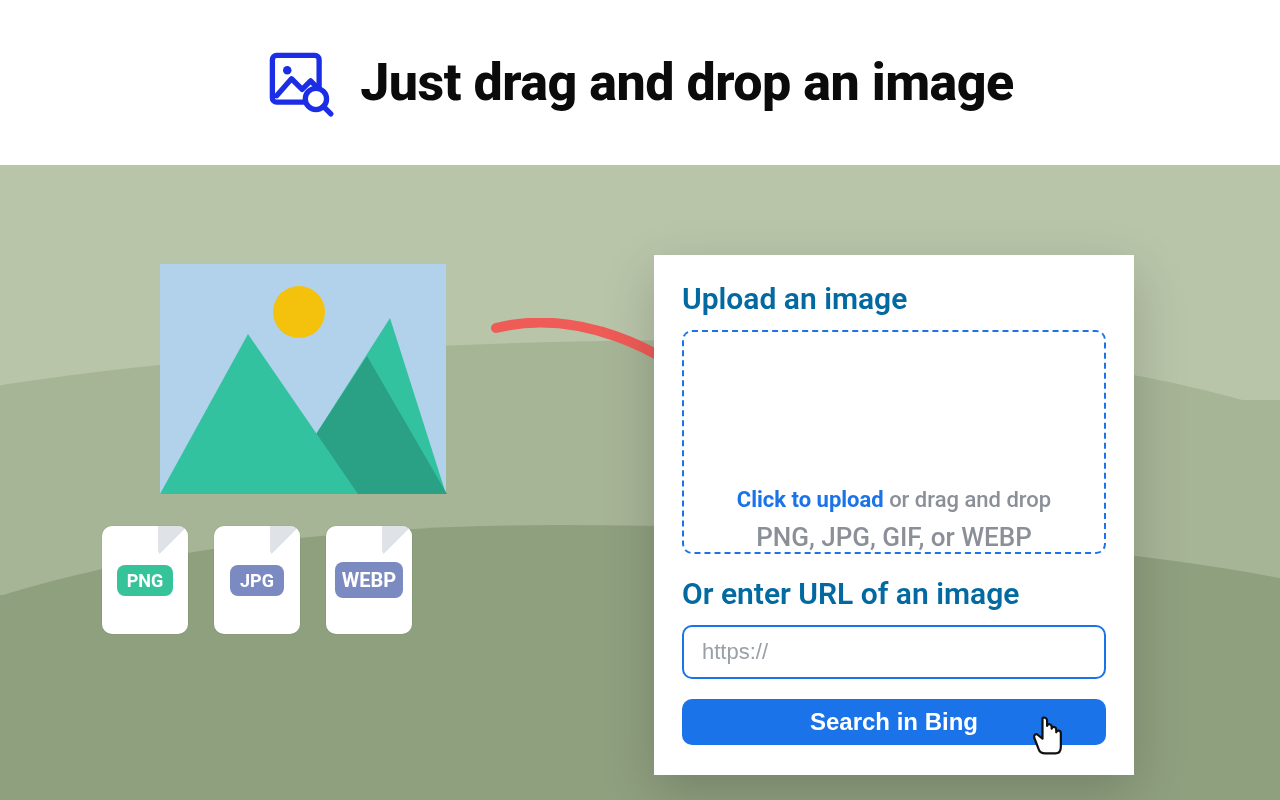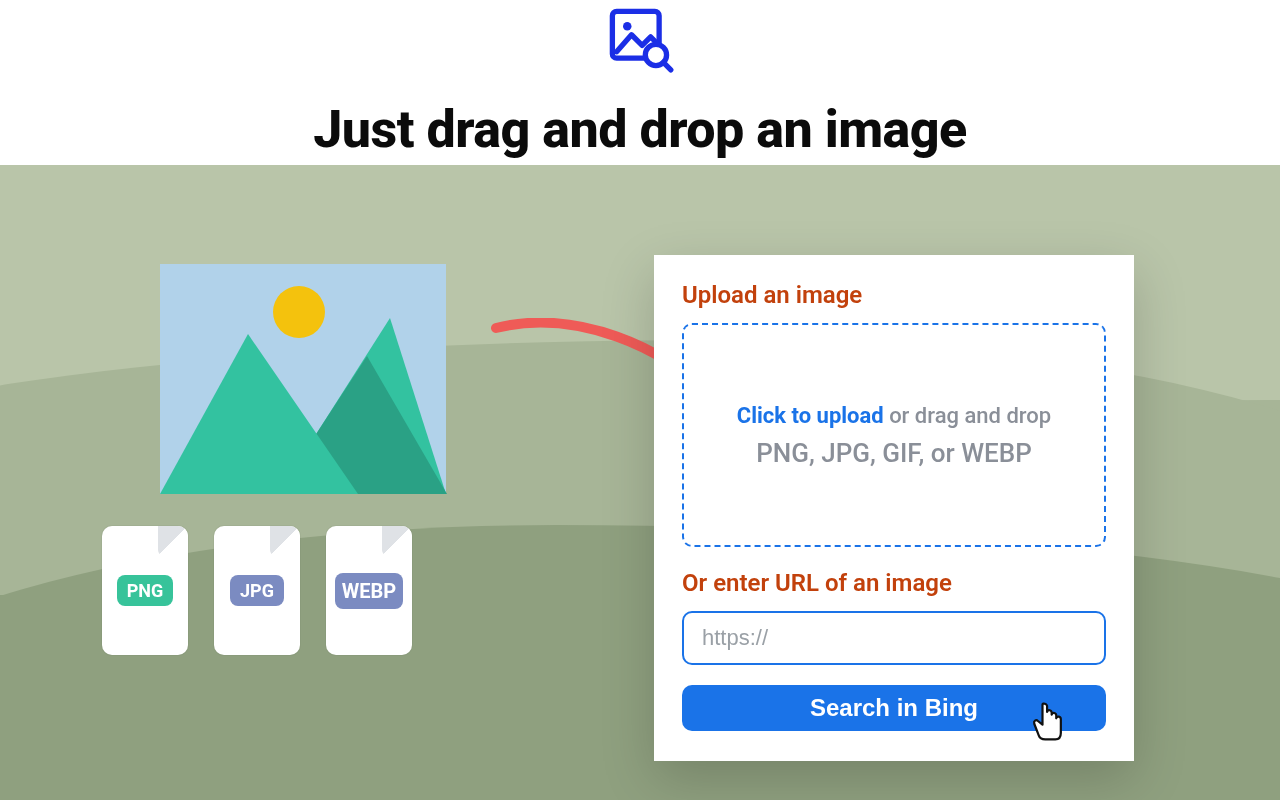--- a/index.html
+++ b/index.html
@@ -1,19 +1,19 @@
 <!DOCTYPE html>
 <html><head>
 <meta charset="utf-8">
 <style>
 html,body{margin:0;padding:0;width:1280px;height:800px;font-family:-apple-system,BlinkMacSystemFont,"Segoe UI",Roboto,Arial,sans-serif;overflow:hidden;background:#fff;}
 .page{width:1280px;height:800px;position:relative;}
 
 
-.header{position:relative;background:#fff;height:165px;display:flex;align-items:center;justify-content:center;gap:26px;flex-direction:column;}
+.header{position:relative;background:#fff;height:165px;display:flex;align-items:center;justify-content:center;gap:26px;}
 .header-title{font-size:52px;font-weight:800;color:#0b0b0b;letter-spacing:-0.5px;}
 .header-icon svg{width:68px;height:68px;display:block;}
 
 
 .scene{position:absolute;left:0;right:0;top:165px;bottom:0;background:#b9c5a9;overflow:hidden;}
 .wave{position:absolute;left:0;right:0;}
 .wave1{top:235px;bottom:0;background:#a7b597;border-top-left-radius:100% 120px;border-top-right-radius:0 0;}
 .wave1::before{content:"";position:absolute;left:-200px;right:-200px;top:-60px;height:260px;background:#a7b597;border-radius:55% 45% 0 0 / 120px 220px 0 0;}
 .wave2{top:430px;bottom:0;background:#8fa07f;}
 .wave2::before{content:"";position:absolute;left:-200px;right:-200px;top:-70px;height:260px;background:#8fa07f;border-radius:45% 55% 0 0 / 220px 140px 0 0;}
@@ -24,33 +24,33 @@
 .mtn1{position:absolute;left:0;bottom:0;width:0;height:0;border-left:88px solid transparent;border-right:110px solid transparent;border-bottom:160px solid #33c2a0;}
 .mtn2{position:absolute;right:-1px;bottom:0;width:0;height:0;border-left:90px solid transparent;border-right:80px solid transparent;border-bottom:138px solid #2aa185;}
 .mtn2b{position:absolute;right:0;bottom:0;width:0;height:0;border-left:112px solid transparent;border-right:56px solid transparent;border-bottom:176px solid #33c2a0;}
 
 
 .arrow{position:absolute;left:486px;top:318px;}
 .arrow svg{width:260px;height:110px;display:block;}
 
 
 .files{position:absolute;left:102px;top:526px;display:flex;gap:26px;}
-.filecard{width:86px;height:129px;background:#fff;border-radius:10px;position:relative;display:flex;align-items:center;justify-content:center;box-shadow:0 0 0 1px rgba(0,0,0,0.03);}
+.filecard{width:86px;height:108px;background:#fff;border-radius:10px;position:relative;display:flex;align-items:center;justify-content:center;box-shadow:0 0 0 1px rgba(0,0,0,0.03);}
 .fold{position:absolute;top:0;right:0;width:30px;height:30px;background:linear-gradient(135deg,#dfe2e6 50%,#fff 50%);border-top-right-radius:10px;border-bottom-left-radius:6px;}
 .fold::after{content:"";position:absolute;inset:0;border-top-right-radius:10px;}
 .tag{color:#fff;font-weight:700;font-size:18px;padding:5px 10px;border-radius:8px;}
 .t-png{background:#37c39a;}
 .t-jpg{background:#7b8bc1;}
 .t-gif{background:#e0944b;}
 .t-webp{background:#7b8bc1;font-size:20px;padding:6px 7px;}
 
 
 .panel{position:absolute;right:146px;top:255px;width:480px;background:#fff;padding:26px 28px 30px;box-sizing:border-box;box-shadow:0 18px 50px rgba(0,0,0,0.18);}
-.lbl{font-size:24px;font-weight:600;color:#c2410c;margin:0 0 14px;}
-.dropzone{border:2.6px dashed #1a73e8;border-radius:10px;height:220px;display:flex;flex-direction:column;align-items:center;justify-content:center;gap:10px;cursor:pointer;}
+.lbl{font-size:30px;font-weight:600;color:#0369a1;margin:0 0 14px;}
+.dropzone{border:2.6px dashed #1a73e8;border-radius:10px;height:220px;display:flex;flex-direction:column;align-items:center;justify-content:flex-end;gap:10px;cursor:pointer;}
 .dz-line1{font-size:22px;color:#8a8f98;font-weight:500;}
 .dz-link{color:#1a73e8;font-weight:700;}
 .dz-line2{font-size:26px;color:#8a8f98;font-weight:500;}
 .lbl2{margin-top:22px;}
 .urlbox{display:block;width:100%;box-sizing:border-box;height:54px;border:2.4px solid #1a73e8;border-radius:10px;padding:0 18px;font-size:22px;color:#333;outline:none;}
 .urlbox::placeholder{color:#9aa0a6;font-weight:500;}
 .searchbtn{margin-top:20px;width:100%;height:46px;border:none;border-radius:10px;background:#1a73e8;color:#fff;font-size:24px;font-weight:800;cursor:pointer;position:relative;}
 .cursor{position:absolute;right:36px;top:14px;}
 .cursor svg{width:44px;height:44px;display:block;}
 

